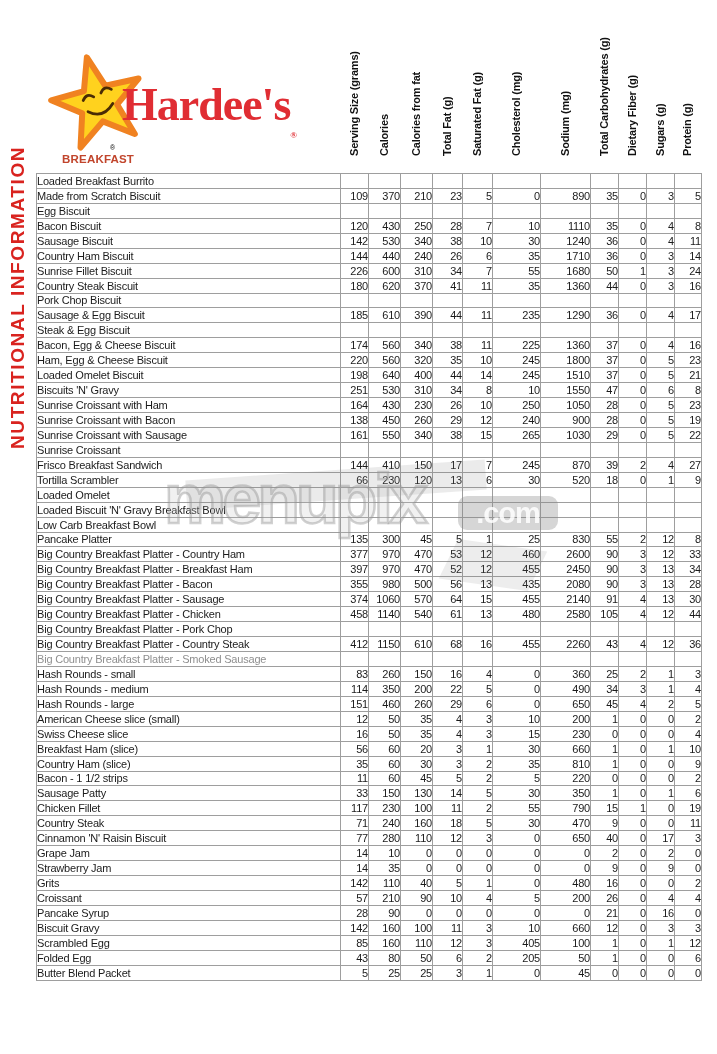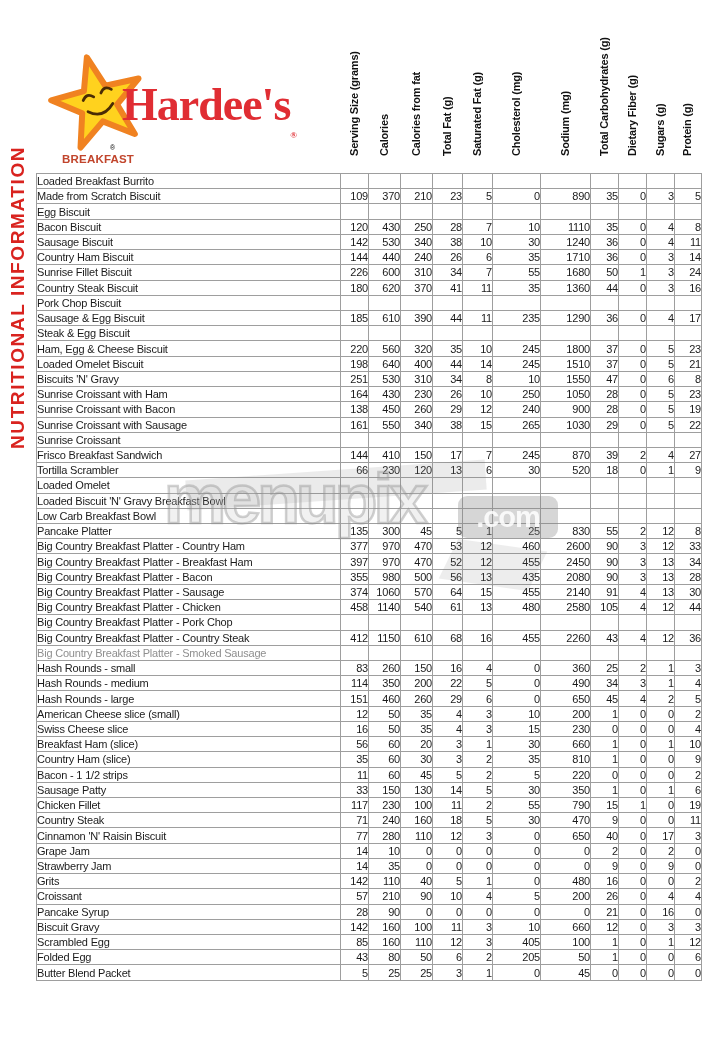--- a/index.html
+++ b/index.html
@@ -65,21 +65,21 @@
     background:rgba(130,130,130,.14);transform:rotate(8deg) skewX(-18deg);
   }
   .wm-text{
     position:absolute;left:6px;top:6px;
     font-weight:700;font-size:70px;letter-spacing:-4px;line-height:82px;
     color:rgba(190,190,190,.22);
     -webkit-text-stroke:2.5px rgba(145,145,145,.42);
     white-space:nowrap;
   }
   .wm-com{
-    position:absolute;left:300px;top:44px;width:100px;height:42px;
+    position:absolute;left:300px;top:44px;width:100px;height:34px;
     background:rgba(135,135,135,.34);border-radius:9px;
     display:flex;align-items:center;justify-content:center;
     font-weight:700;font-size:29px;color:rgba(255,255,255,.85);
     letter-spacing:-1px;
   }
 </style>
 </head>
 <body style="--brand-red: #e02d33; --heading-red: #c1452c; --title-red: #d9231f; --grid: #9e9e9e; --muted: #8f8f8f;">
 
 <div class="logo">
@@ -278,20 +278,34 @@
           <td class="num"></td>
           <td class="num"></td>
           <td class="num"></td>
           <td class="num"></td>
           <td class="num"></td>
           <td class="num"></td>
           <td class="num"></td>
           <td class="num"></td>
         </tr>
         <tr>
+          <td class="name">Bacon, Egg &amp; Cheese Biscuit</td>
+          <td class="num">174</td>
+          <td class="num">560</td>
+          <td class="num">340</td>
+          <td class="num">38</td>
+          <td class="num">11</td>
+          <td class="num">225</td>
+          <td class="num">1360</td>
+          <td class="num">37</td>
+          <td class="num">0</td>
+          <td class="num">4</td>
+          <td class="num">16</td>
+        </tr>
+        <tr>
           <td class="name">Ham, Egg &amp; Cheese Biscuit</td>
           <td class="num">220</td>
           <td class="num">560</td>
           <td class="num">320</td>
           <td class="num">35</td>
           <td class="num">10</td>
           <td class="num">245</td>
           <td class="num">1800</td>
           <td class="num">37</td>
           <td class="num">0</td>

